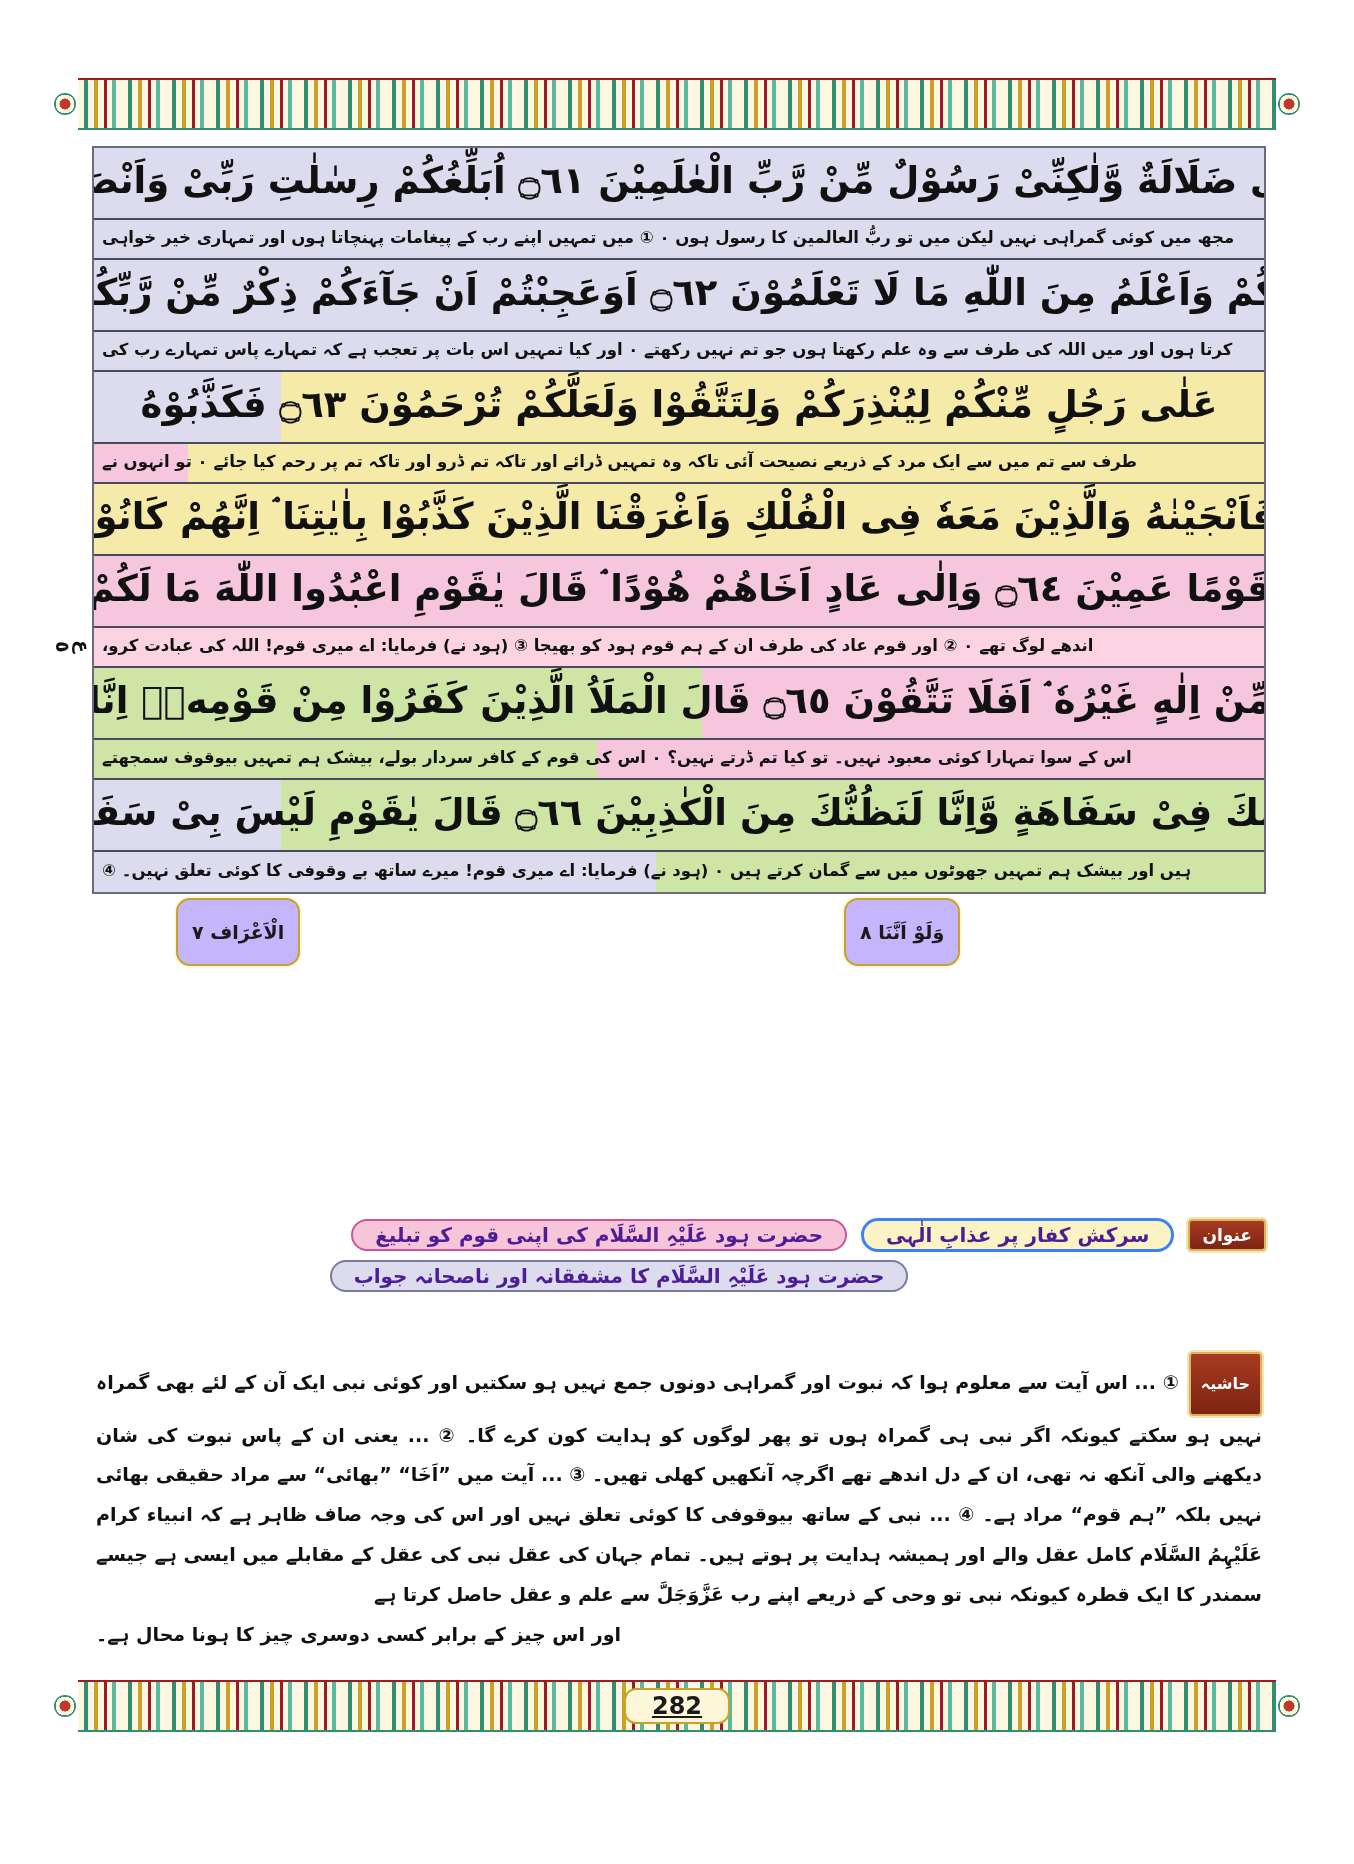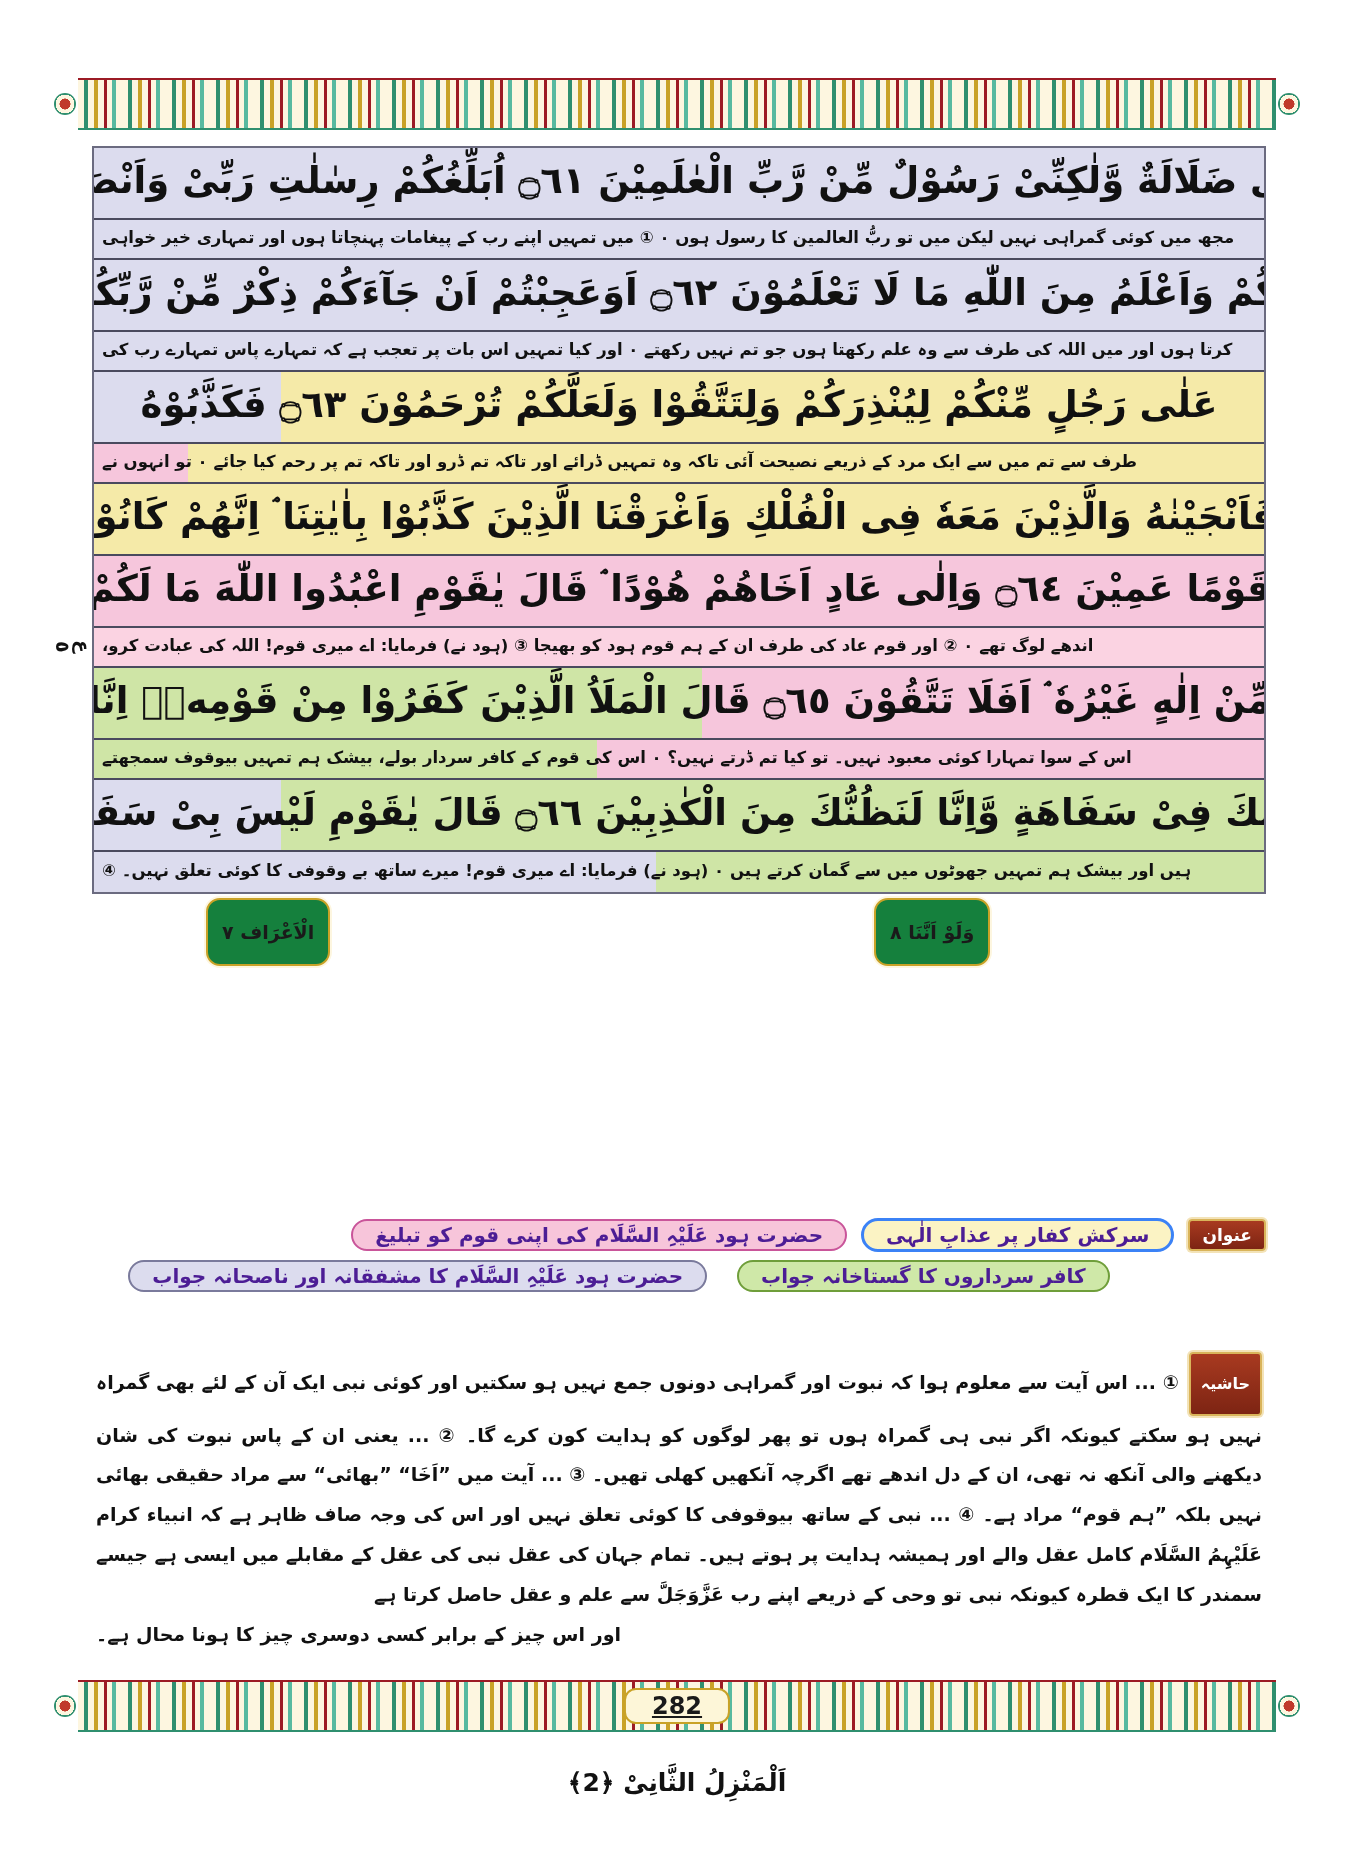--- a/index.html
+++ b/index.html
@@ -38,30 +38,29 @@
     width:22px; height:22px; border-radius:50%;
     background:radial-gradient(circle at 50% 50%,#c0392b 0 35%,#fdf6e0 36% 60%,#2f8f6f 61% 100%);
   }
   .band::before{ left:-24px; }
   .band::after{ right:-24px; }
   .band-top { top:78px; }
   .band-bottom { top:1680px; }
 
   .cartouche {
     position:absolute; top:50%; transform:translateY(-50%);
-    background:#15803d;
+    background:#c4b5fd;
     border:2px solid #c9a227;
     border-radius:14px;
     padding:21px 14px;
     font-family:"DejaVu Sans","Liberation Sans",sans-serif;
     font-size:19px; font-weight:bold; color:#1a1a1a;
     direction:rtl; white-space:nowrap;
     box-shadow:0 0 0 2px #fdf6e0;
     z-index:3;
-    margin-left:30px;
   }
   .cart-surah { left:176px; }
   .cart-para  { left:844px; }
 
   .page-number-box{
     position:absolute; top:50%; left:50%;
     transform:translate(-50%,-50%);
     background:#fdf6d8;
     border:2px solid #c9a227;
     border-radius:12px;
@@ -237,30 +236,28 @@
 
   </div>
 
   <div class="headings">
     <div class="head-line">
       <span class="unwan-badge">عنوان</span>
       <span class="pill pill-yellow">سرکش کفار پر عذابِ الٰہی</span>
       <span class="pill pill-pink">حضرت ہود عَلَیْہِ السَّلَام کی اپنی قوم کو تبلیغ</span>
     </div>
     <div class="head-line second">
-      <span class="pill pill-green">کافر سرداروں کا گستاخانہ جواب</span>
       <span class="pill pill-lav">حضرت ہود عَلَیْہِ السَّلَام کا مشفقانہ اور ناصحانہ جواب</span>
     </div>
   </div>
 
   <div class="footnotes">
     <div class="fn-text">
       <span class="hashia-badge">حاشیہ</span><span>① ... اس آیت سے معلوم ہوا کہ نبوت اور گمراہی دونوں جمع نہیں ہو سکتیں اور کوئی نبی ایک آن کے لئے بھی گمراہ نہیں ہو سکتے کیونکہ اگر نبی ہی گمراہ ہوں تو پھر لوگوں کو ہدایت کون کرے گا۔ ② ... یعنی ان کے پاس نبوت کی شان دیکھنے والی آنکھ نہ تھی، ان کے دل اندھے تھے اگرچہ آنکھیں کھلی تھیں۔ ③ ... آیت میں ”اَخَا“ ”بھائی“ سے مراد حقیقی بھائی نہیں بلکہ ”ہم قوم“ مراد ہے۔ ④ ... نبی کے ساتھ بیوقوفی کا کوئی تعلق نہیں اور اس کی وجہ صاف ظاہر ہے کہ انبیاء کرام عَلَیْہِمُ السَّلَام کامل عقل والے اور ہمیشہ ہدایت پر ہوتے ہیں۔ تمام جہان کی عقل نبی کی عقل کے مقابلے میں ایسی ہے جیسے سمندر کا ایک قطرہ کیونکہ نبی تو وحی کے ذریعے اپنے رب عَزَّوَجَلَّ سے علم و عقل حاصل کرتا ہے</span>
     </div>
     <div class="fn-text fn-last">اور اس چیز کے برابر کسی دوسری چیز کا ہونا محال ہے۔</div>
   </div>
 
   <div class="band band-bottom"></div>
   <div class="page-number-box" style="top:1706px;">282</div>
 
-  <div class="footer-title">اَلْمَنْزِلُ الثَّانِىْ ﴿2﴾</div>
 
 </div>
 
 </body></html>

